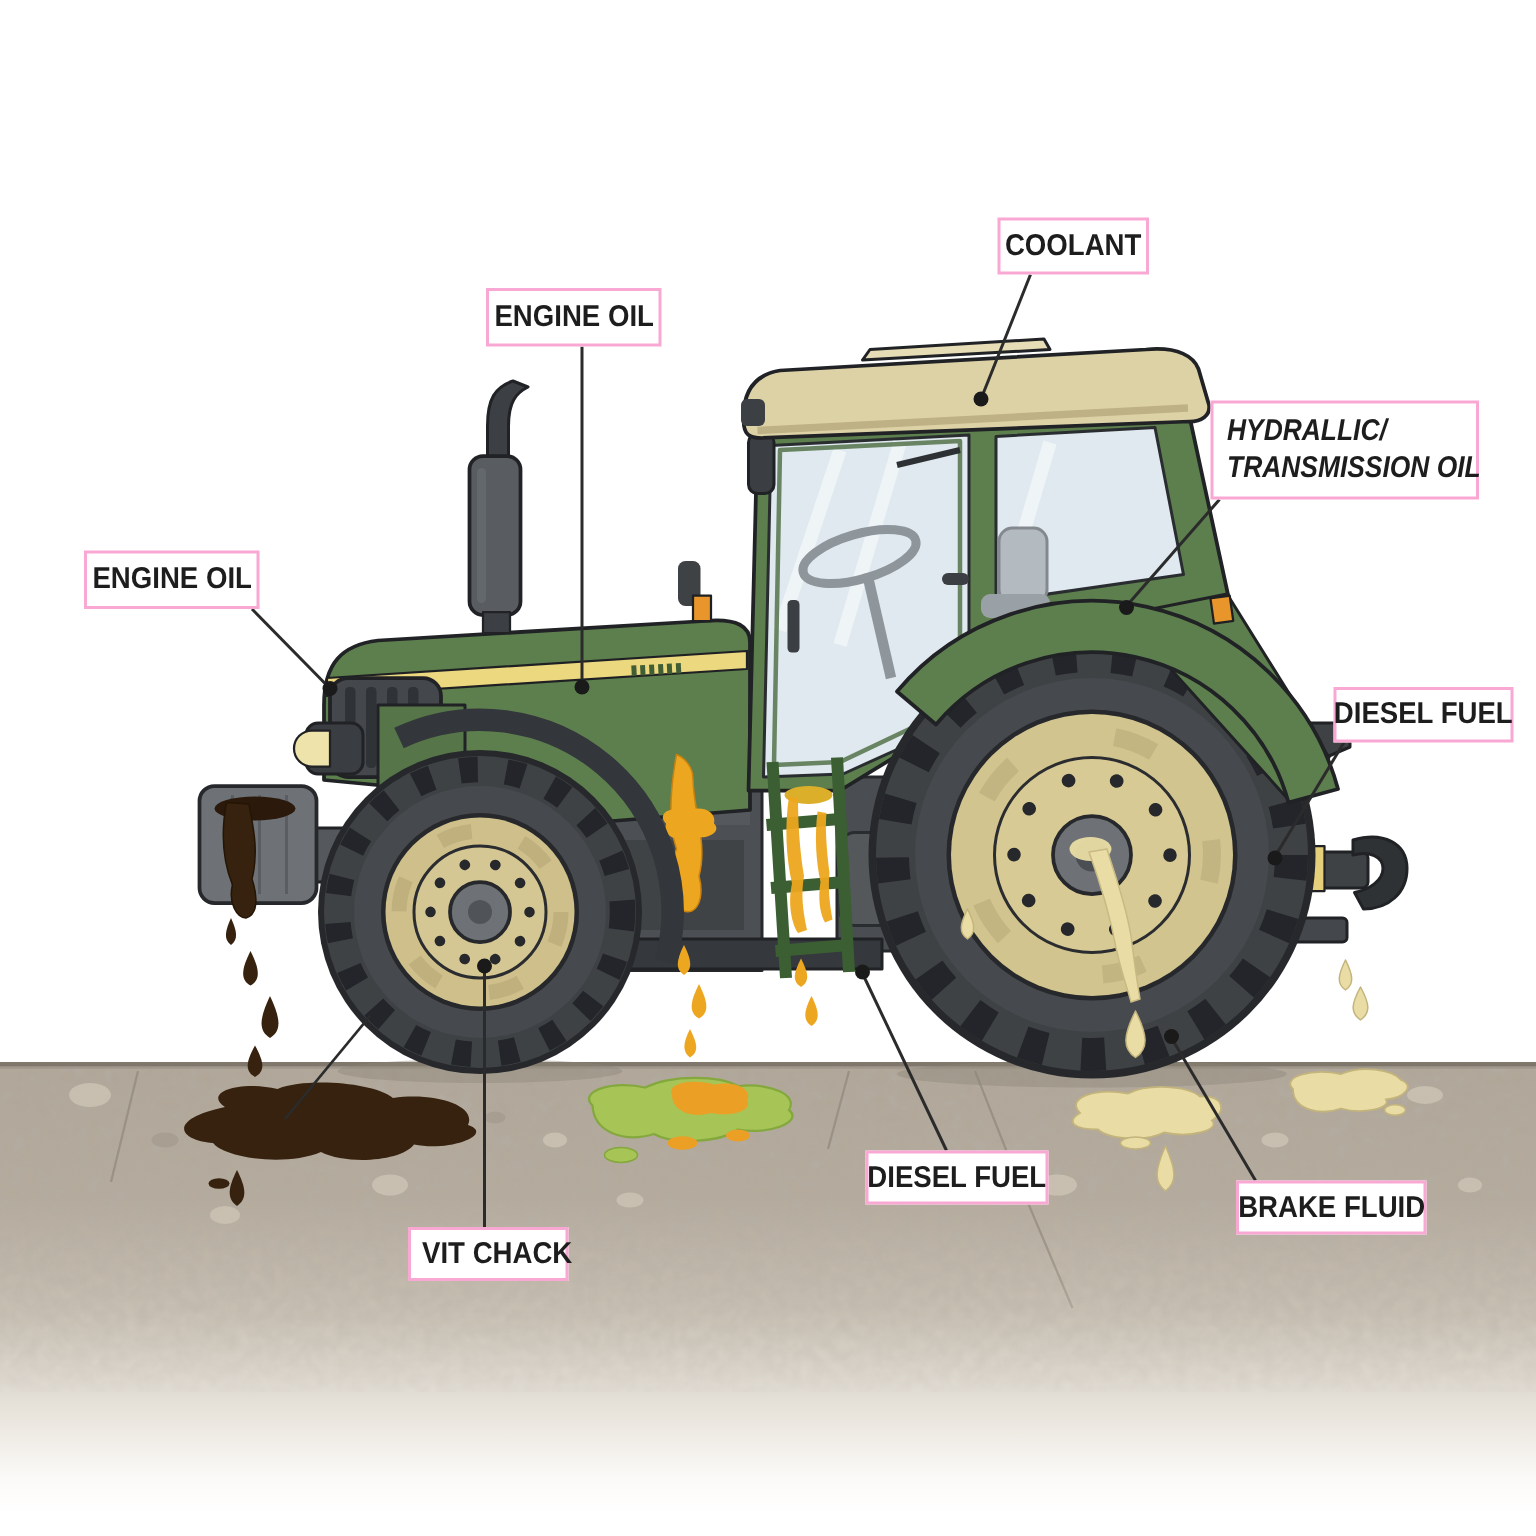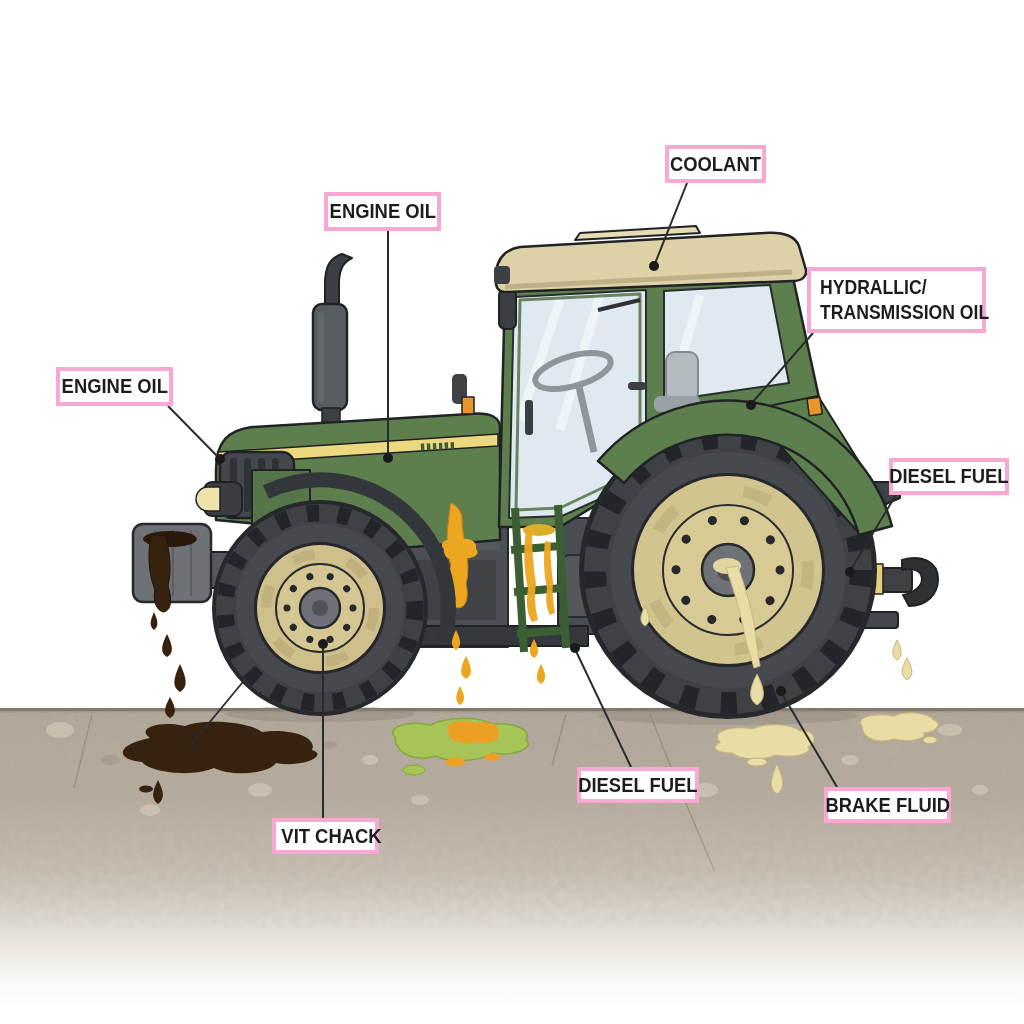--- a/index.html
+++ b/index.html
@@ -1,24 +1,24 @@
 <!DOCTYPE html>
 <html><head>
 <meta charset="utf-8">
 <style>
   html,body{margin:0;padding:0;background:#fff;}
   .stage{position:relative;width:1024px;height:1024px;background:#ffffff;overflow:hidden;
          font-family:"Liberation Sans",sans-serif;}
   .stage svg{position:absolute;left:0;top:0;}
-  .callout{position:absolute;background:#ffffff;border:4px solid #f9a8d4;box-sizing:border-box;
+  .callout{position:absolute;background:#ffffff;border:2px solid #f9a8d4;box-sizing:border-box;
            display:flex;align-items:center;justify-content:center;
            font-weight:700;font-size:20px;color:#1d1d1d;white-space:nowrap;z-index:5;}
   .callout .t{display:inline-block;transform:scaleX(.92);letter-spacing:0;}
   .callout.two{flex-direction:column;align-items:flex-start;justify-content:center;
-               padding-left:9px;line-height:1.24;}
+               padding-left:9px;line-height:1.24;font-style:italic;}
   .callout.two .t{transform-origin:left center;transform:scaleX(.88);}
 </style>
 </head>
 <body>
 
 <div class="stage">
 
 <svg width="1024" height="1024" viewBox="0 0 1024 1024">
   <defs>
     <linearGradient id="groundGrad" x1="0" y1="708" x2="0" y2="1010" gradientUnits="userSpaceOnUse">

